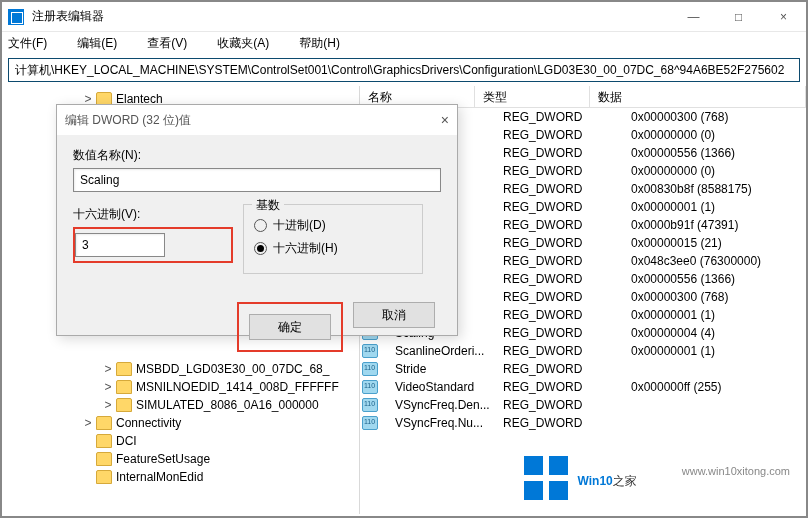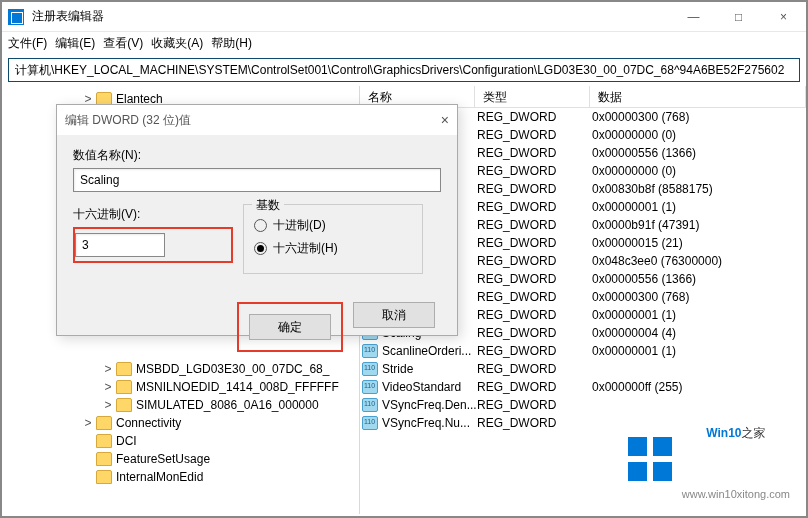--- a/index.html
+++ b/index.html
@@ -5,39 +5,39 @@
 *{margin:0;padding:0;box-sizing:border-box;font-family:"Microsoft YaHei","Segoe UI",Tahoma,sans-serif;font-size:12px;}
 body{width:808px;height:518px;background:#fff;position:relative;overflow:hidden;border:2px solid #888;}
 
 .titlebar{height:30px;background:#fff;display:flex;align-items:center;padding:0 0 0 6px;border-bottom:1px solid #e8e8e8;}
 .titlebar .icon{width:16px;height:16px;background:#0078d7;margin-right:8px;position:relative;}
 .titlebar .icon::before{content:"";position:absolute;left:3px;top:3px;width:10px;height:10px;border:1px solid #fff;}
 .titlebar .title{flex:1;color:#000;}
 .win-controls{display:flex;height:100%;}
 .win-controls div{width:45px;display:flex;align-items:center;justify-content:center;color:#555;}
 
-.menubar{height:22px;display:flex;align-items:center;padding:0 6px;gap:8px;}
+.menubar{height:22px;display:flex;align-items:center;padding:0 6px;gap:30px;}
 .menubar span{color:#000;}
 
 .addressbar{height:24px;border:1px solid #0c4a6e;margin:4px 6px;display:flex;align-items:center;padding:0 6px;background:#fff;white-space:nowrap;overflow:hidden;}
 
 .content{display:flex;height:calc(100% - 86px);}
 .tree{width:358px;border-right:1px solid #d9d9d9;overflow:hidden;position:relative;padding-top:4px;}
 .tree-row{display:flex;align-items:center;height:18px;line-height:18px;white-space:nowrap;}
 .tree-row .exp{width:12px;text-align:center;color:#555;margin-right:2px;}
 .tree-row .folder{width:16px;height:14px;background:#ffd768;border:1px solid #d6a93a;margin-right:4px;border-radius:2px 2px 0 0;}
 .tree-row .label{color:#000;}
 .list{flex:1;position:relative;}
 .list-header{display:flex;height:22px;border-bottom:1px solid #e0e0e0;}
 .list-header div{padding:3px 8px;border-right:1px solid #e0e0e0;}
 .col-name{width:115px;}
 .col-type{width:115px;}
 .col-data{flex:1;}
 .list-body{}
-.list-row{display:flex;height:18px;align-items:center;}
+.list-row{display:flex;height:18px;align-items:center;gap:13px;}
 .list-row .vicon{width:16px;height:14px;background:#a0d8ef;border:1px solid #4aa0cc;margin:0 4px 0 2px;border-radius:2px;position:relative;}
 .list-row .vicon::after{content:"110";position:absolute;font-size:7px;color:#1a5f88;left:1px;top:1px;line-height:7px;}
 .list-row .name{width:95px;overflow:hidden;text-overflow:ellipsis;white-space:nowrap;}
 .list-row .type{width:115px;}
 .list-row .data{flex:1;white-space:nowrap;}
 
 .dialog{position:absolute;left:54px;top:102px;width:402px;height:232px;background:#f0f0f0;border:1px solid #aaa;box-shadow:3px 3px 12px rgba(0,0,0,0.15);}
 .dialog-title{height:30px;display:flex;align-items:center;padding:0 8px;background:#fff;color:#555;}
 .dialog-title .close{margin-left:auto;font-size:14px;color:#555;}
 .dialog-body{padding:10px 16px;}
@@ -56,21 +56,21 @@
 .btn{width:82px;height:26px;background:#e1e1e1;border:1px solid #adadad;display:flex;align-items:center;justify-content:center;}
 .btn-ok-wrap{border:2px solid #e43b2a;padding:10px 10px;display:inline-block;}
 
 .watermark{position:absolute;right:16px;bottom:16px;display:flex;align-items:center;gap:10px;pointer-events:none;}
 .wm-logo{width:44px;height:44px;position:relative;}
 .wm-logo .sq{position:absolute;width:19px;height:19px;background:#0078d7;}
 .wm-logo .a{left:0;top:0;}
 .wm-logo .b{right:0;top:0;}
 .wm-logo .c{left:0;bottom:0;}
 .wm-logo .d{right:0;bottom:0;}
-.wm-text{display:flex;flex-direction:column;align-items:center;gap:45px;}
+.wm-text{display:flex;flex-direction:row;align-items:flex-start;gap:45px;}
 .wm-text .big{font-size:22px;font-weight:400;color:#333;}
 .wm-text .big .blue{color:#0078d7;font-weight:600;}
 .wm-text .small{font-size:11px;color:#888;}
 </style>
 </head>
 <body>
 
 <div class="titlebar">
   <div class="icon"></div>
   <div class="title">注册表编辑器</div>

